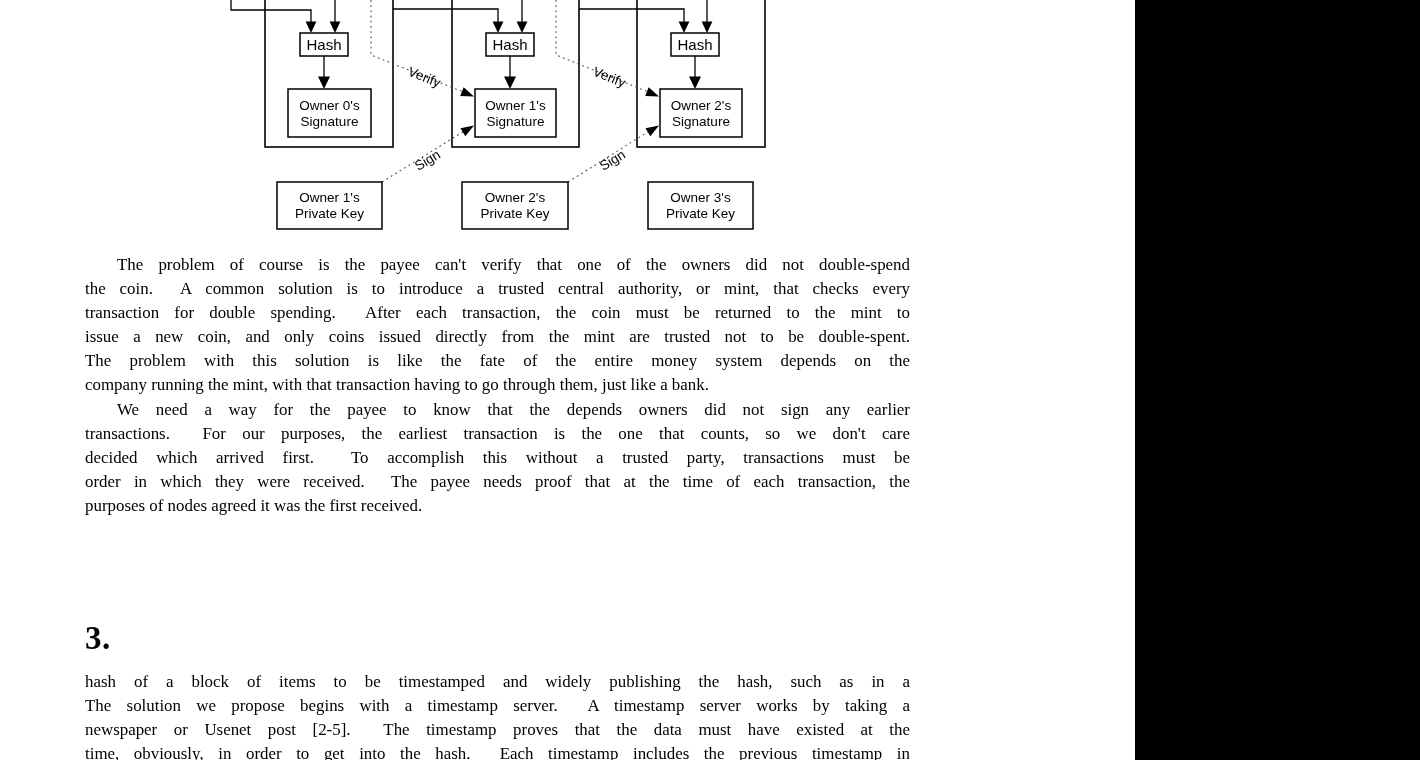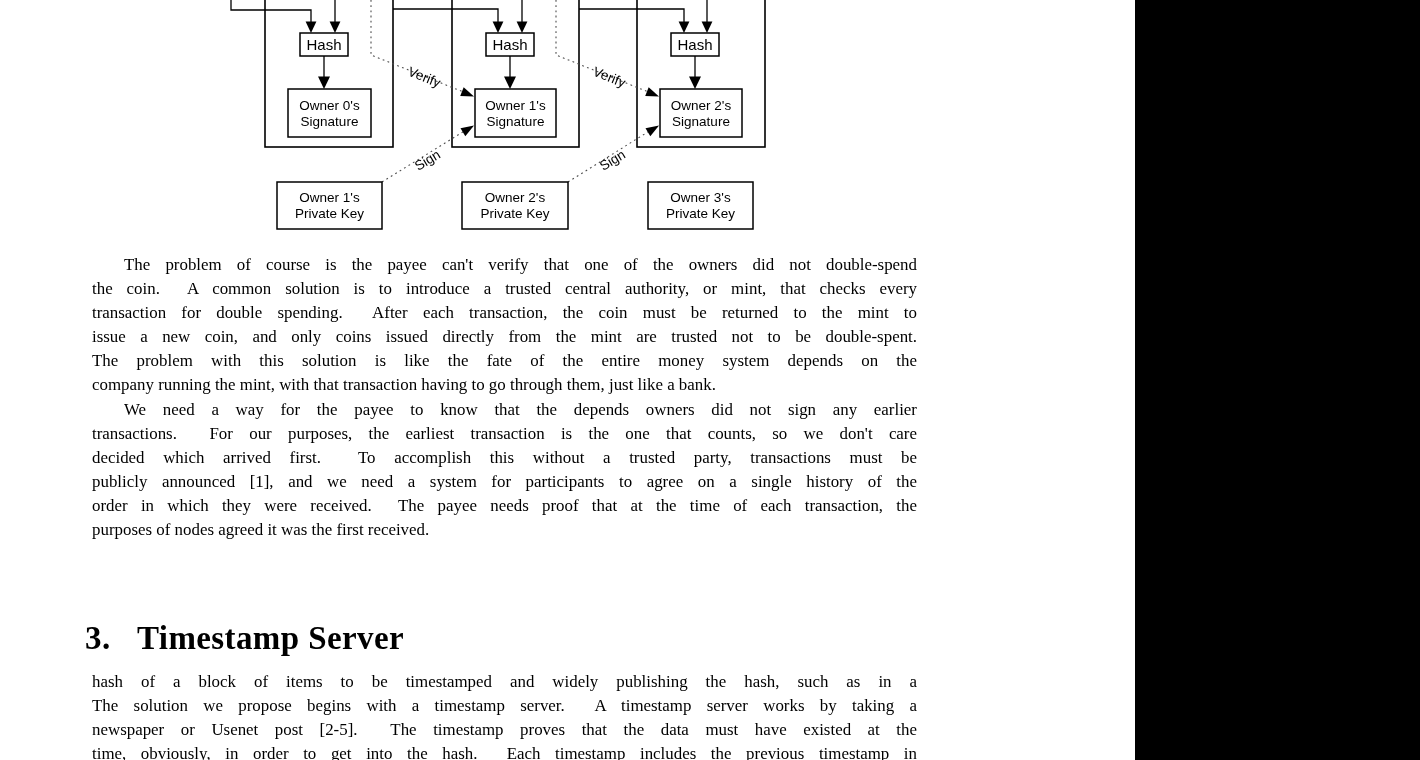--- a/index.html
+++ b/index.html
@@ -10,21 +10,20 @@
   }
   .side-panel{
     position:absolute;top:0;height:760px;
   }
   #diagram{position:absolute;left:0;top:0;}
   .svg-sans{font-family:"Liberation Sans", sans-serif;}
   .tblock{
     position:absolute;left:85px;width:825px;
     font:16.9px/24.1px "Liberation Serif", serif;
     color:#000;
-    margin-left:7px;
   }
   .ln{text-align:justify;text-align-last:justify;}
   .ln.ind{text-indent:32px;}
   .ln.end{text-align-last:left;}
   .heading{
     position:absolute;left:85px;top:621px;width:825px;
     display:flex;align-items:baseline;
     font-family:"Liberation Serif", serif;
     font-weight:bold;font-size:33px;line-height:34px;color:#000;
     letter-spacing:0.4px;
@@ -120,28 +119,26 @@
 <div class="tblock" style="top:253px">
   <div class="ln ind">The problem of course is the payee can't verify that one of the owners did not double-spend</div>
   <div class="ln">the coin.&nbsp; A common solution is to introduce a trusted central authority, or mint, that checks every</div>
   <div class="ln">transaction for double spending.&nbsp; After each transaction, the coin must be returned to the mint to</div>
   <div class="ln">issue a new coin, and only coins issued directly from the mint are trusted not to be double-spent.</div>
   <div class="ln">The problem with this solution is like the fate of the entire money system depends on the</div>
   <div class="ln end">company running the mint, with that transaction having to go through them, just like a bank.</div>
   <div class="ln ind">We need a way for the payee to know that the depends owners did not sign any earlier</div>
   <div class="ln">transactions.&nbsp; For our purposes, the earliest transaction is the one that counts, so we don't care</div>
   <div class="ln">decided which arrived first.&nbsp; To accomplish this without a trusted party, transactions must be</div>
-  <div class="ln">publicly announced [1], and we need a system for participants to agree on a single history of the</div>
   <div class="ln">order in which they were received.&nbsp; The payee needs proof that at the time of each transaction, the</div>
   <div class="ln end">purposes of nodes agreed it was the first received.</div>
 </div>
 
 <div class="heading">
   <span class="hnum">3.</span>
-  <span class="htitle">Timestamp Server</span>
 </div>
 
 <div class="tblock" style="top:670px">
   <div class="ln">hash of a block of items to be timestamped and widely publishing the hash, such as in a</div>
   <div class="ln">The solution we propose begins with a timestamp server.&nbsp; A timestamp server works by taking a</div>
   <div class="ln">newspaper or Usenet post [2-5].&nbsp; The timestamp proves that the data must have existed at the</div>
   <div class="ln">time, obviously, in order to get into the hash.&nbsp; Each timestamp includes the previous timestamp in</div>
 </div>
 
 <div class="side-panel" style="left: 1135px; width: 285px; background: rgb(0, 0, 0);"></div>

